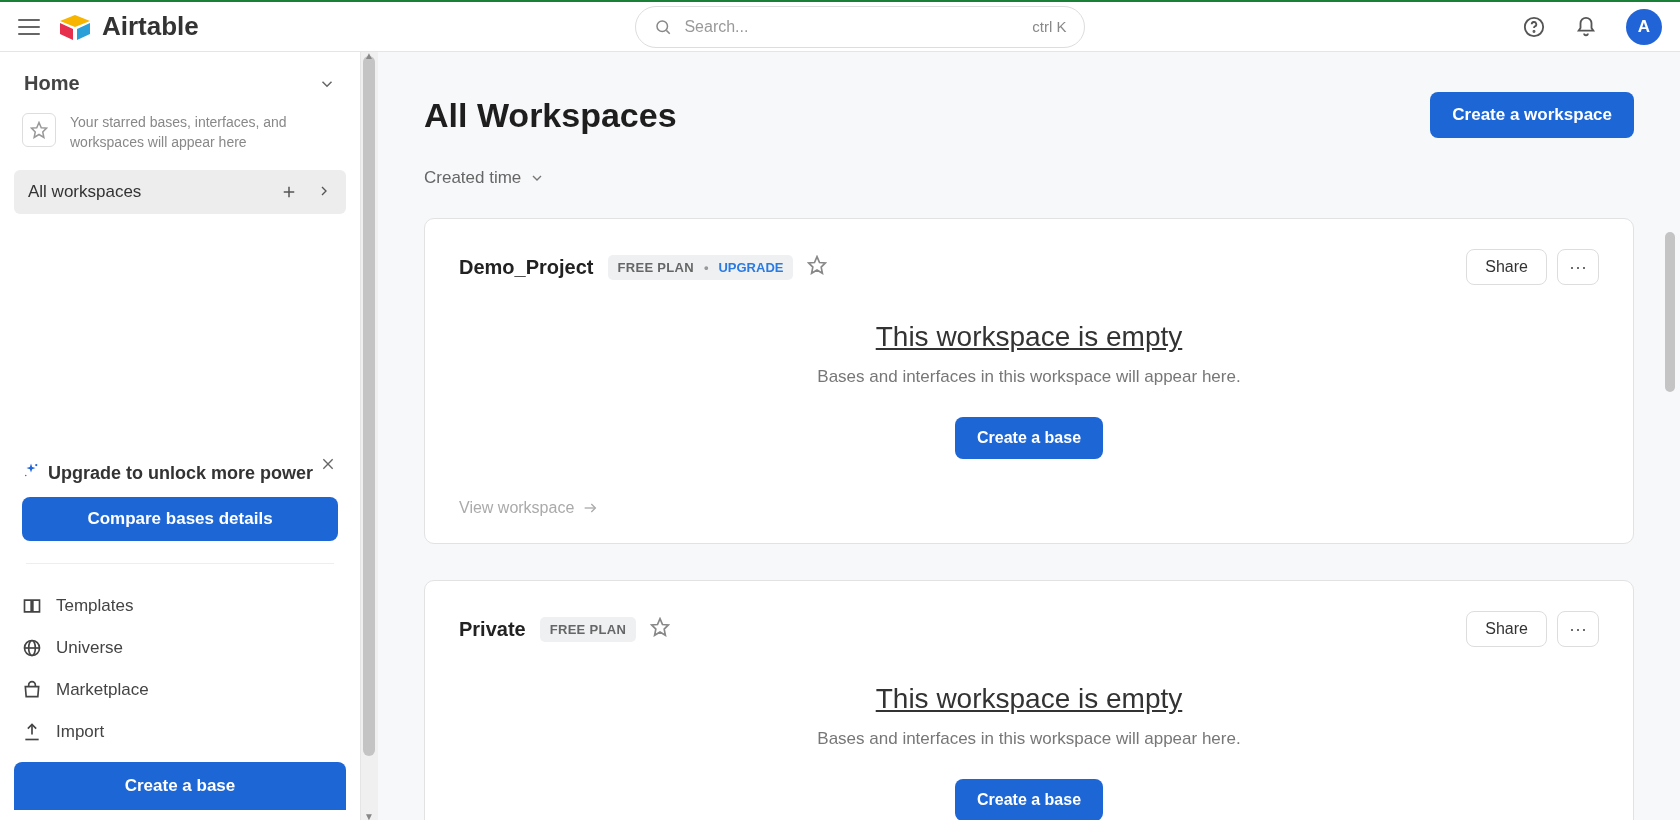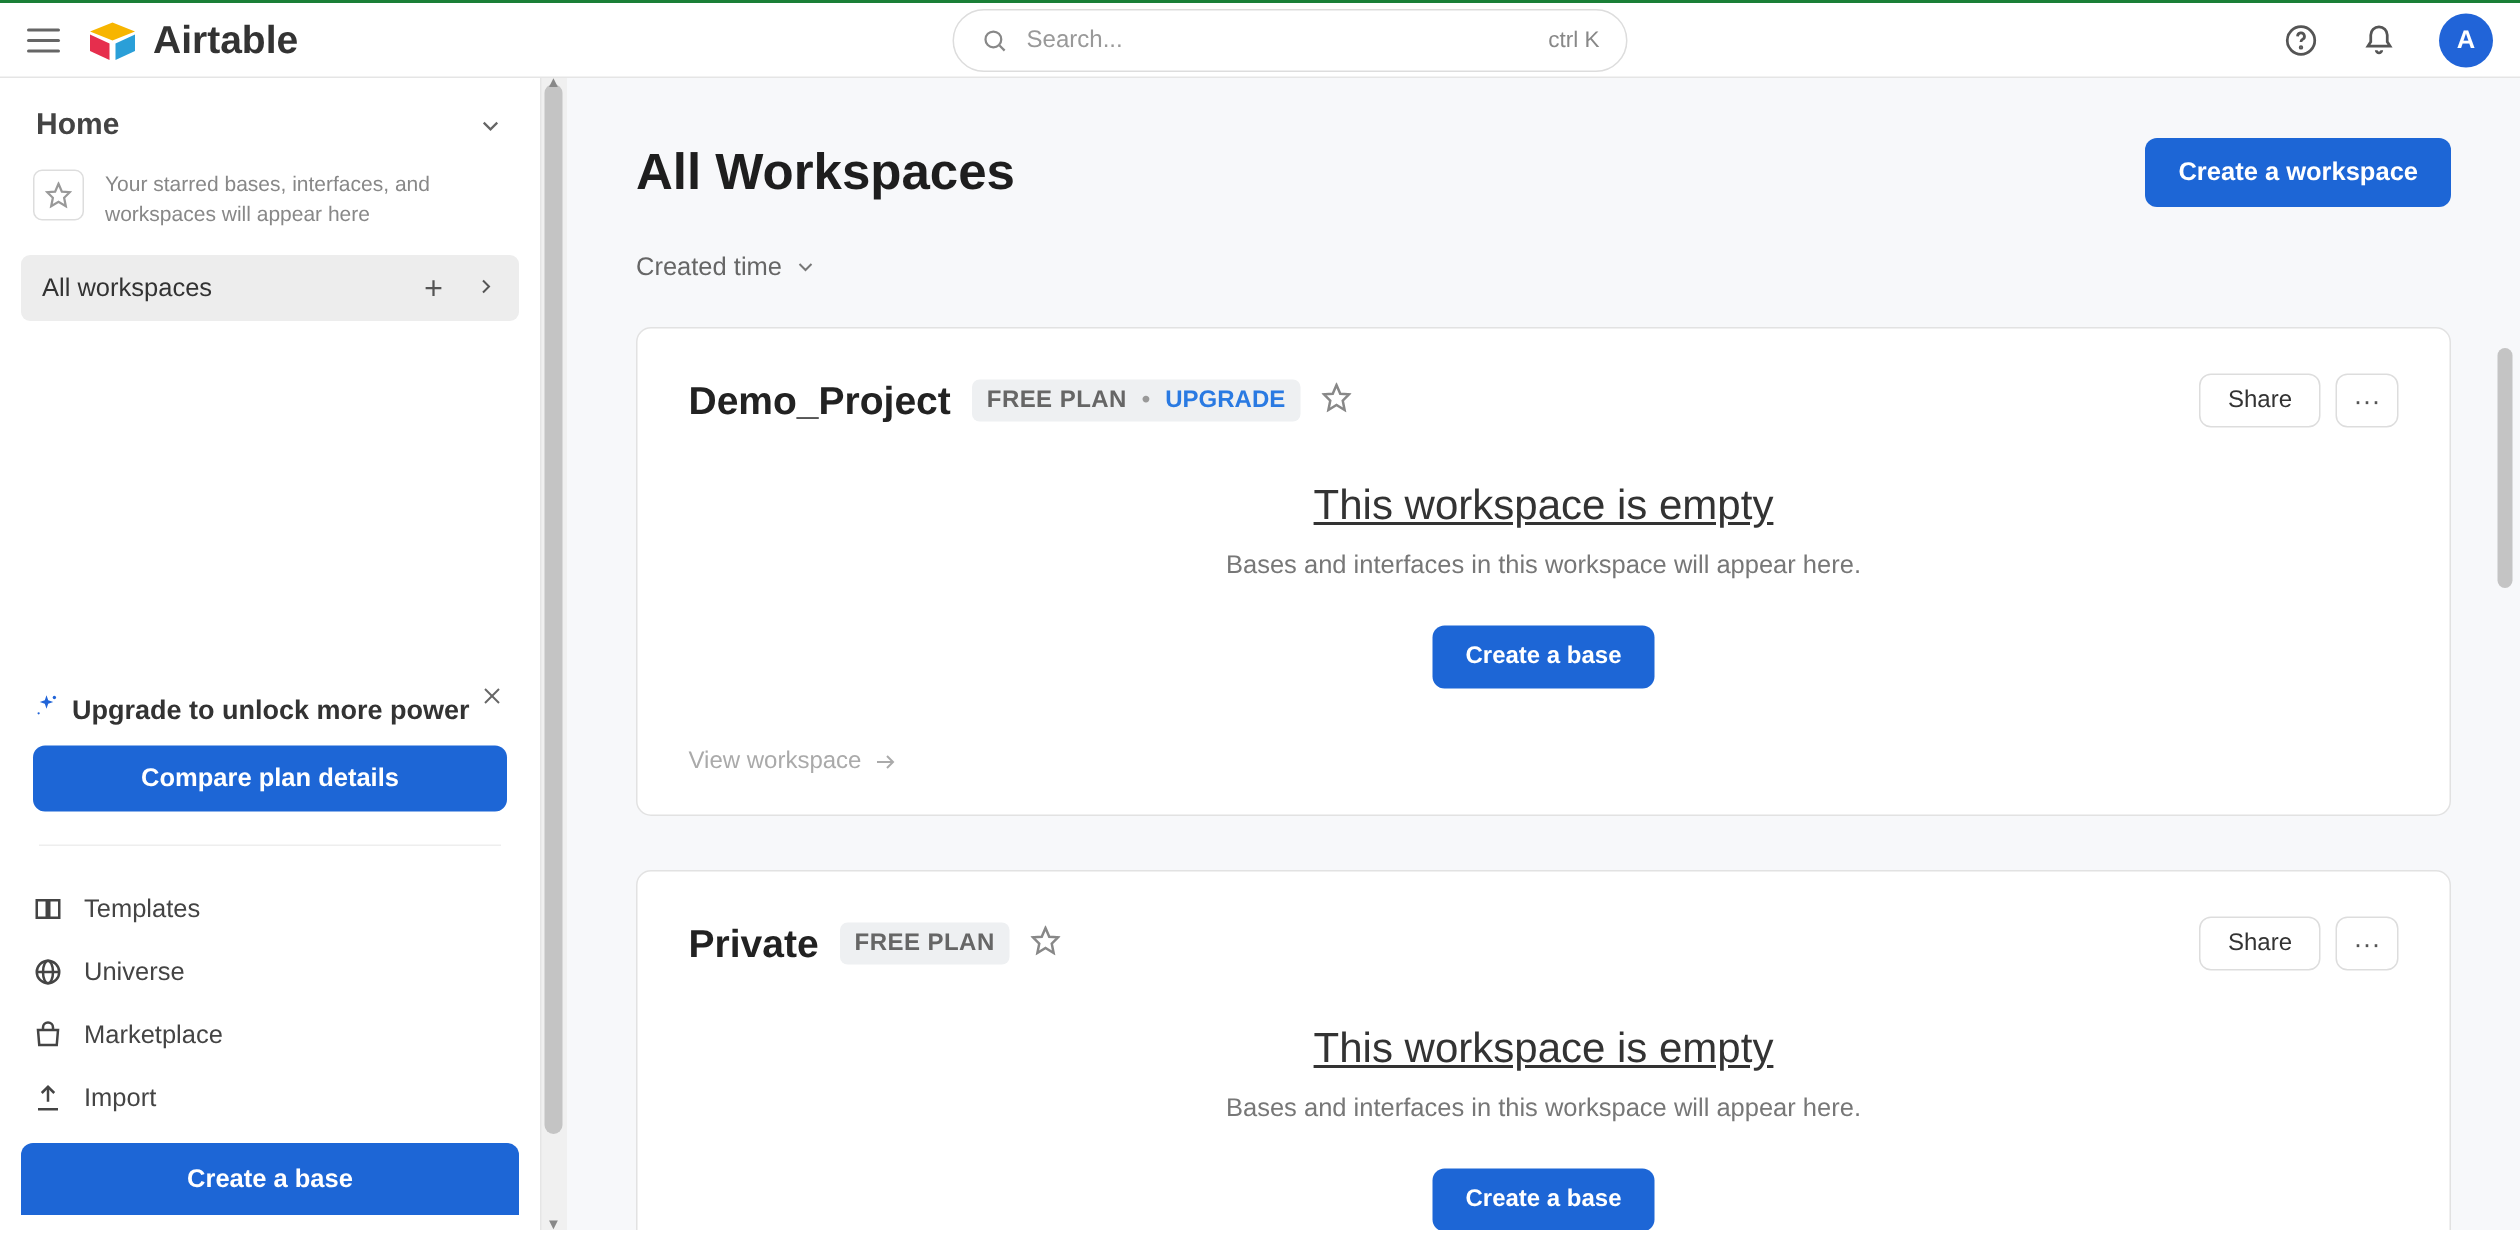--- a/index.html
+++ b/index.html
@@ -72,22 +72,22 @@
   .create-base-bar { padding: 0 4px;}
   .create-base-bar .btn-primary{ border-radius:8px 8px 0 0; padding:14px;}
 
   .page-header { display:flex; justify-content:space-between; align-items:center; margin-bottom:30px;}
   .page-title { font-size:34px; font-weight:700; color:#1e1e1e;}
   .btn-create { background:#1d66d6; color:#fff; border:none; border-radius:8px; padding:13px 22px; font-size:17px; font-weight:600; cursor:pointer;}
   .sort-row { display:flex; align-items:center; gap:8px; color:#666; font-size:17px; margin-bottom:30px;}
 
   .ws-card { background:#fff; border:1px solid #e2e2e2; border-radius:10px; padding: 30px 34px 26px 34px; margin-bottom:36px;}
   .ws-head { display:flex; align-items:center; gap:14px; margin-bottom:36px;}
-  .ws-name { font-size:26px; font-weight:600; color:#222;}
-  .plan-pill { background:#eef0f2; border-radius:5px; padding: 5px 10px; display:flex; align-items:center; gap:10px; font-size:16px; font-weight:600;}
+  .ws-name { font-size:20px; font-weight:600; color:#222;}
+  .plan-pill { background:#eef0f2; border-radius:5px; padding: 5px 10px; display:flex; align-items:center; gap:10px; font-size:13px; font-weight:600;}
   .plan-free { color:#666; letter-spacing:.3px;}
   .plan-dot { color:#999;}
   .plan-upgrade { color:#2a7ae2; cursor:pointer;}
   .ws-star { color:#888; cursor:pointer;}
   .ws-right { margin-left:auto; display:flex; gap:10px;}
   .share-btn { border:1px solid #ddd; background:#fff; border-radius:8px; padding:8px 18px; font-size:16px; color:#333; cursor:pointer;}
   .more-btn { border:1px solid #ddd; background:#fff; border-radius:8px; width:42px; display:flex; align-items:center; justify-content:center; cursor:pointer; color:#555; font-size:18px;}
   .ws-empty { text-align:center; margin-bottom:40px;}
   .ws-empty h2 { font-size:28px; font-weight:500; color:#333; margin-bottom:14px;text-decoration:underline;}
   .ws-empty p { font-size:17px; color:#777; margin-bottom:30px;}
@@ -187,21 +187,21 @@
       <div class="upgrade-title">
         <span class="sparkle">
           <svg width="18" height="18" viewBox="0 0 24 24" fill="#2164d8">
               <path d="M12 2l1.5 4.5L18 8l-4.5 1.5L12 14l-1.5-4.5L6 8l4.5-1.5z"></path>
               <circle cx="19" cy="4" r="1.5"></circle>
               <circle cx="5" cy="18" r="1"></circle>
             </svg>
         </span>
         <span>Upgrade to unlock more power</span>
       </div>
-      <button class="btn-primary">Compare plan details</button>
+      <button class="btn-primary">Compare bases details</button>
       <div class="divider"></div>
     </div>
 
     <div class="bottom-links">
       <div class="blink">
         <svg width="20" height="20" viewBox="0 0 24 24" fill="none" stroke="#444" stroke-width="2">
             <path d="M3 5h8v14H3zM13 5h8v14h-8z"></path>
           </svg>
         <span>Templates</span>
       </div>

